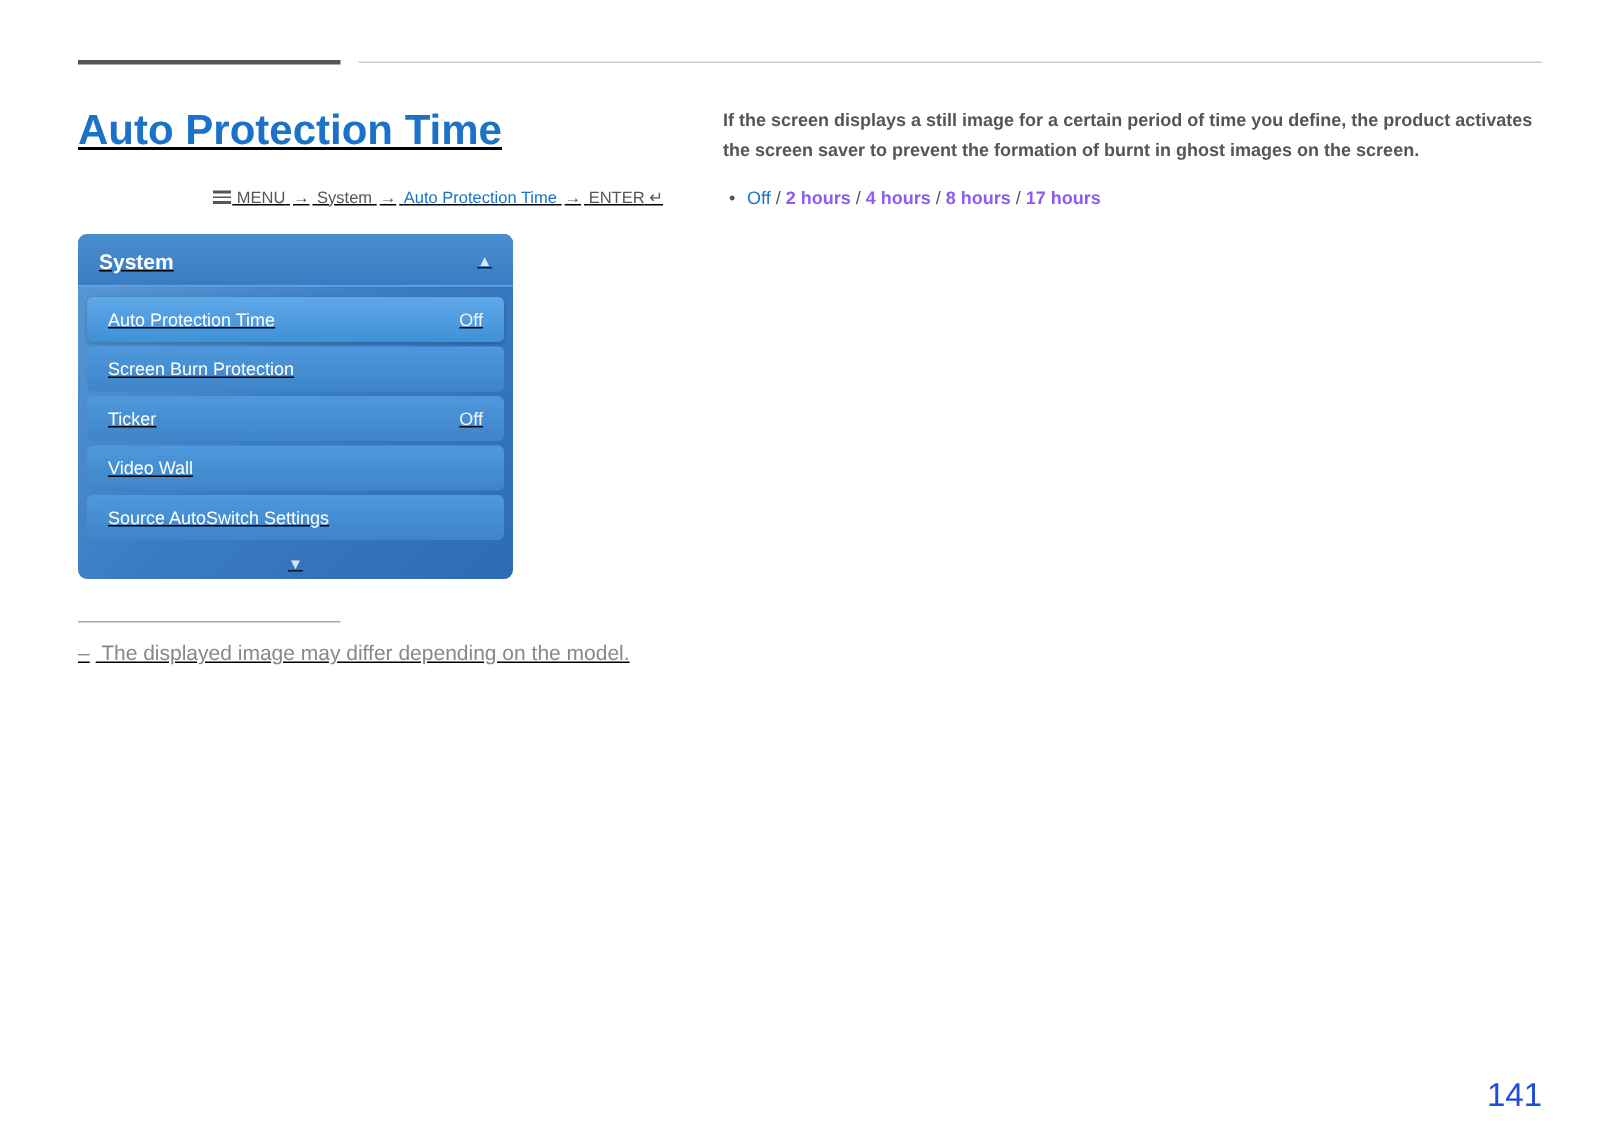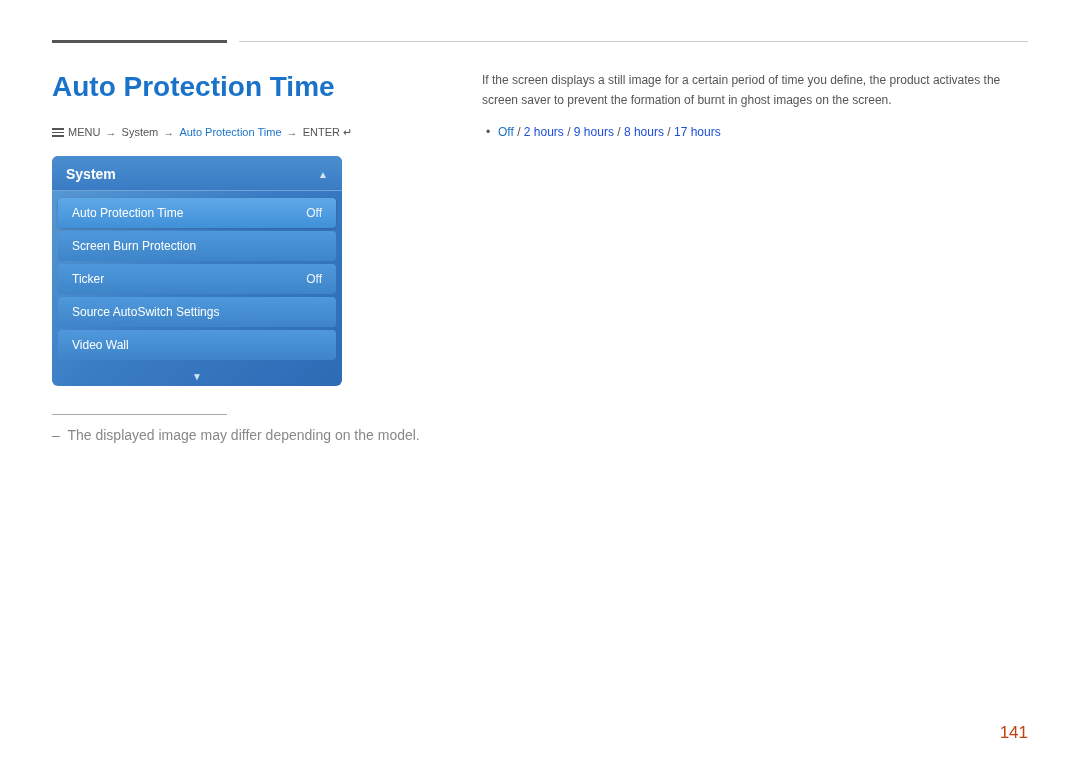--- a/index.html
+++ b/index.html
@@ -45,35 +45,37 @@
       right: 52px;
       bottom: 40px;
     }
 
     
     .left-column {
       position: absolute;
       left: 0;
       top: 0;
       width: 390px;
+      text-decoration: underline;
     }
 
     .page-title {
       font-size: 28px;
       font-weight: bold;
       color: #1a73c8;
       margin-bottom: 20px;
       line-height: 1.2;
     }
 
     .breadcrumb {
       font-size: 11px;
       color: #555555;
       margin-bottom: 16px;
       line-height: 1.5;
+      text-align: right;
     }
 
     .breadcrumb .arrow {
       color: #555;
       margin: 0 2px;
     }
 
     .breadcrumb .highlight {
       color: #1a73c8;
       font-weight: 500;
@@ -177,20 +179,21 @@
       left: 430px;
       top: 0;
       right: 0;
     }
 
     .description-text {
       font-size: 12px;
       color: #555555;
       line-height: 1.7;
       margin-bottom: 12px;
+      font-weight: bold;
     }
 
     .options-list {
       list-style: none;
       padding-left: 16px;
     }
 
     .options-list li {
       font-size: 12px;
       line-height: 1.6;
@@ -203,35 +206,35 @@
       left: -12px;
       color: #555;
     }
 
     .option-off {
       color: #1a73c8;
       font-weight: 500;
     }
 
     .option-highlight {
-      color: #1d4ed8;
-      font-weight: 400;
+      color: #8b5cf6;
+      font-weight: 700;
     }
 
     .option-sep {
       color: #555555;
     }
 
     
     .page-number {
       position: absolute;
       bottom: 20px;
       right: 52px;
-      font-size: 17px;
-      color: #c2410c;
+      font-size: 22px;
+      color: #1d4ed8;
       font-weight: 300;
     }
 
     
     .menu-bars {
       display: inline-flex;
       flex-direction: column;
       gap: 2px;
       vertical-align: middle;
       margin-right: 1px;
@@ -292,25 +295,25 @@
         <div class="menu-item">
           <span class="menu-item-label">Screen Burn Protection</span>
         </div>
 
         <div class="menu-item">
           <span class="menu-item-label">Ticker</span>
           <span class="menu-item-value">Off</span>
         </div>
 
         <div class="menu-item">
+          <span class="menu-item-label">Video Wall</span>
+        </div>
+
+        <div class="menu-item">
           <span class="menu-item-label">Source AutoSwitch Settings</span>
-        </div>
-
-        <div class="menu-item">
-          <span class="menu-item-label">Video Wall</span>
         </div>
 
       </div>
       <div class="panel-arrow-down">▼</div>
     </div>
 
     <div class="divider-line"></div>
 
     <p class="footnote">
       <span class="footnote-dash">–</span>
@@ -318,21 +321,21 @@
     </p>
 
   </div>
 
   <div class="right-column">
 
     <p class="description-text">If the screen displays a still image for a certain period of time you define, the product activates the screen saver to prevent the formation of burnt in ghost images on the screen.</p>
 
     <ul class="options-list">
       <li>
-        <span class="option-off">Off</span><span class="option-sep"> / </span><span class="option-highlight">2 hours</span><span class="option-sep"> / </span><span class="option-highlight">9 hours</span><span class="option-sep"> / </span><span class="option-highlight">8 hours</span><span class="option-sep"> / </span><span class="option-highlight">17 hours</span>
+        <span class="option-off">Off</span><span class="option-sep"> / </span><span class="option-highlight">2 hours</span><span class="option-sep"> / </span><span class="option-highlight">4 hours</span><span class="option-sep"> / </span><span class="option-highlight">8 hours</span><span class="option-sep"> / </span><span class="option-highlight">17 hours</span>
       </li>
     </ul>
 
   </div>
 
 </div>
 
 <div class="page-number">141</div>
 
 </body></html>

